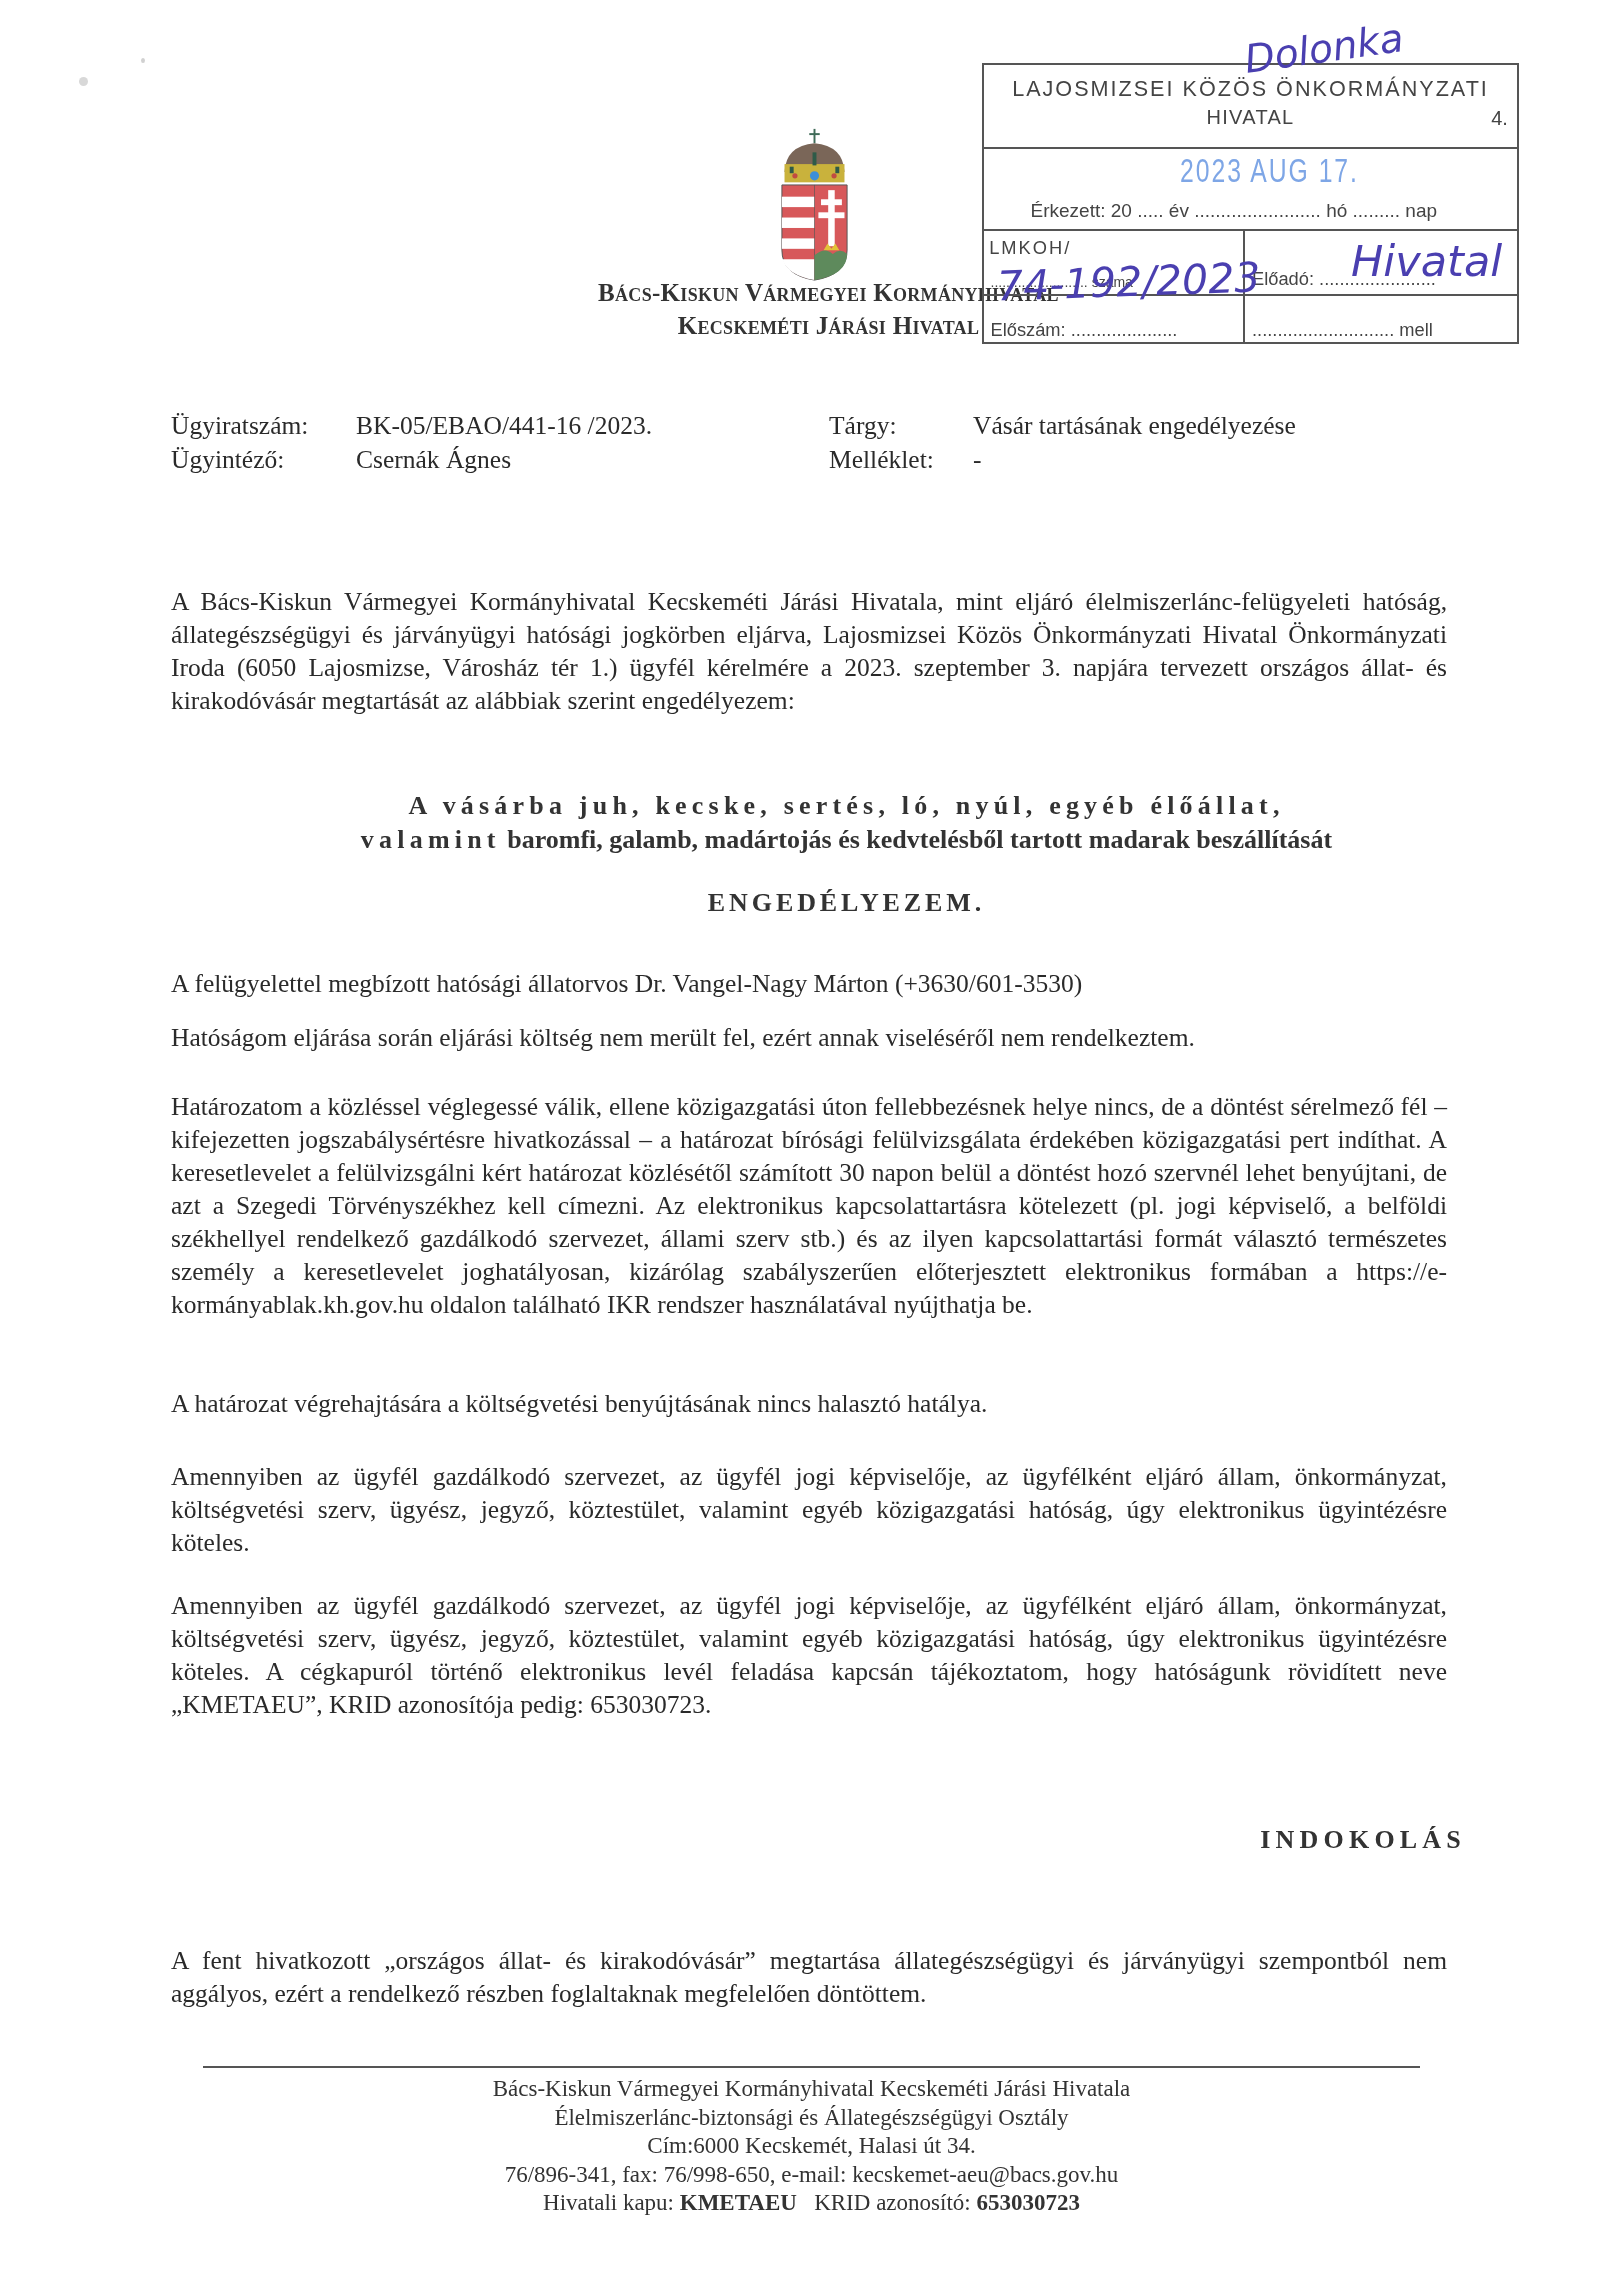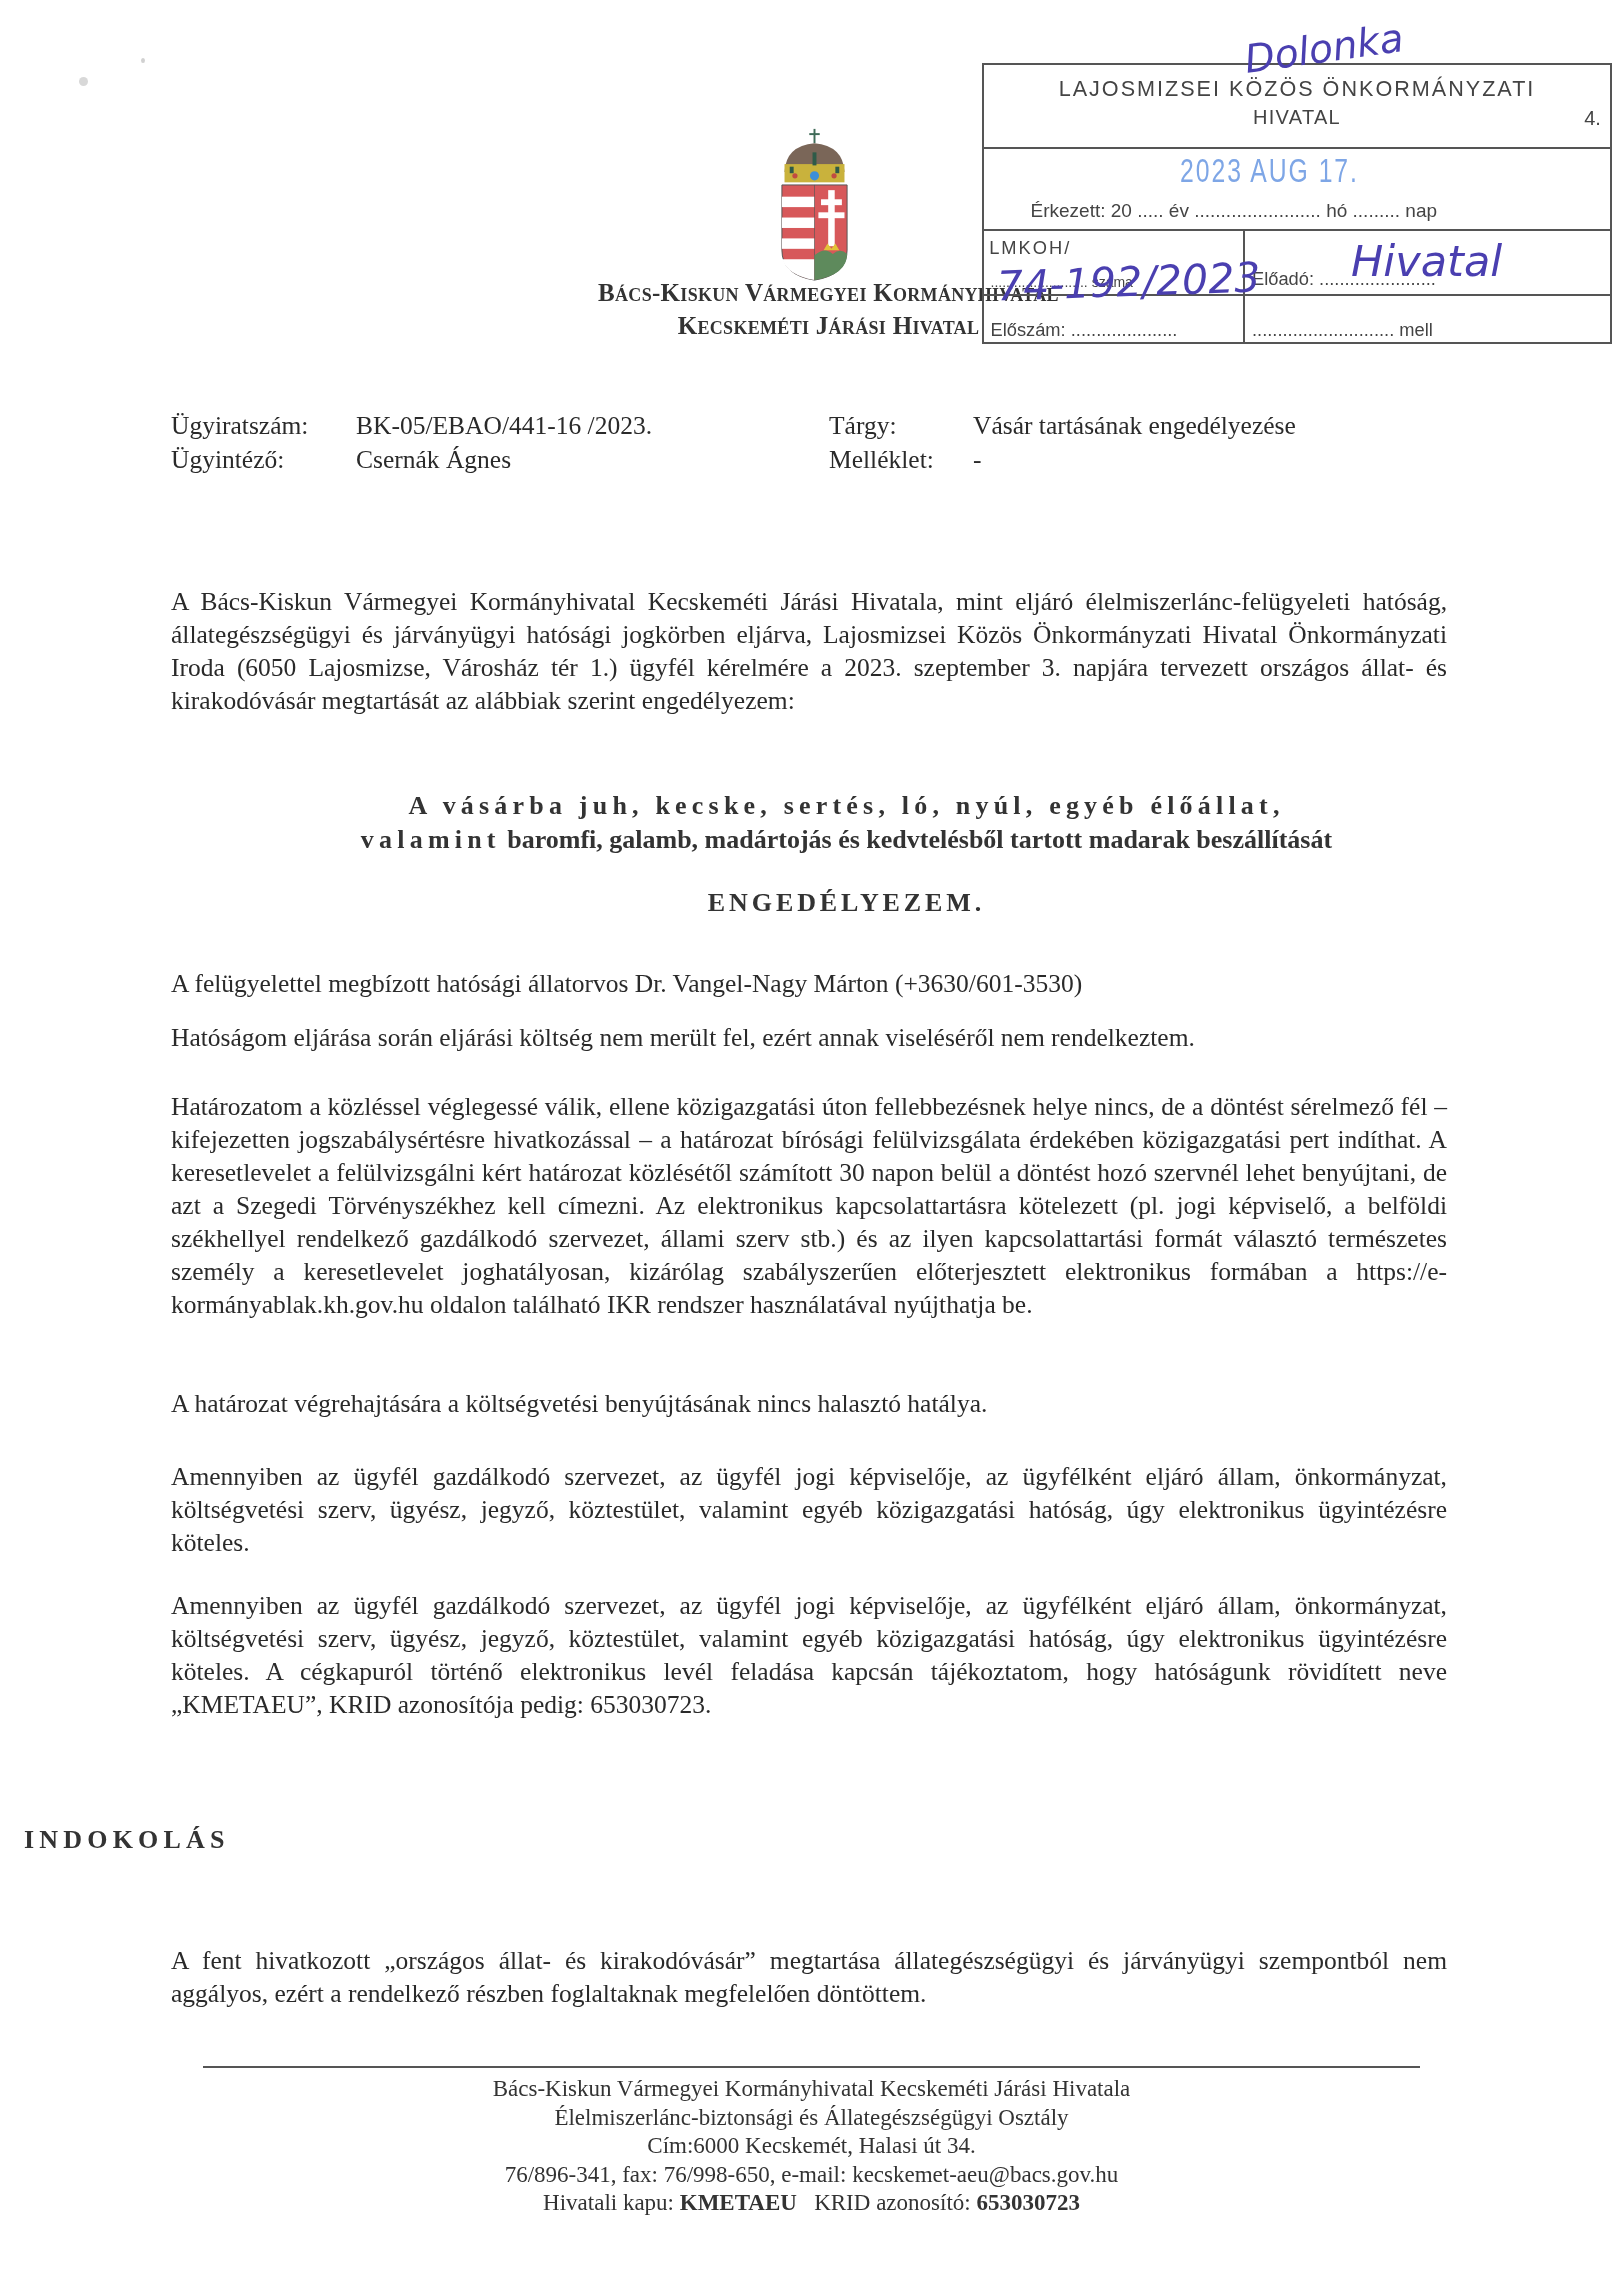--- a/index.html
+++ b/index.html
@@ -18,21 +18,21 @@
     .coat { left: 778px; top: 126px; width: 73px; height: 157px; }
 
     
     .lh { left: 0; width: 1623px; text-align: center; font-weight: bold; color: #333; font-size: 25px; letter-spacing: 0.3px; }
     .lh1 { top: 279px; padding-left: 98px; box-sizing: border-box; }
     .lh2 { top: 312px; padding-left: 164px; box-sizing: border-box; }
     .sc { font-variant: small-caps; padding-left: 34px; }
 
     
     .stamp {
-      left: 982px; top: 63px; width: 630px; height: 281px;
+      left: 982px; top: 63px; width: 537px; height: 281px;
       border: 2.6px solid #555; box-sizing: border-box;
       font-family: "Liberation Sans", "DejaVu Sans", sans-serif; color: #444;
       background: transparent;
     }
     .stamp .row { position: absolute; left: 0; right: 0; border-bottom: 2px solid #555; }
     .stamp .r1 { top: 0; height: 82px; }
     .stamp .r2 { top: 82px; height: 82px; }
     .stamp .r3 { top: 164px; height: 65px; }
     .stamp .r4 { top: 229px; height: 50px; border-bottom: none; }
     .stamp .vdiv { position: absolute; left: 259px; top: 164px; bottom: 0; border-left: 2px solid #555; }
@@ -67,21 +67,21 @@
     .d2 { top: 825px; }
     .d2 .sp { letter-spacing: 5.2px; }
     .d3 { top: 888px; letter-spacing: 3.9px; font-size: 26px; }
     .line { left: 171px; font-size: 25.5px; white-space: nowrap; }
     .l-vet { top: 969px; }
     .l-cost { top: 1023px; }
     .p-appeal { top: 1090px; }
     .l-halaszto { top: 1389px; }
     .p-amen1 { top: 1460px; }
     .p-amen2 { top: 1589px; }
-    .h-indok { left: 0; width: 1466px; text-align: left; top: 1825px; font-size: 26px; font-weight: bold; letter-spacing: 5.2px; color: #333; padding-left: 24px; }
+    .h-indok { left: 0; width: 1466px; text-align: right; top: 1825px; font-size: 26px; font-weight: bold; letter-spacing: 5.2px; color: #333; }
     .p-indok { top: 1944px; }
 
     
     .frule { left: 203px; top: 2066px; width: 1217px; height: 0; border-top: 2.6px solid #555; }
     .footer { left: 0; width: 1623px; text-align: center; font-size: 23px; line-height: 28.5px; top: 2075px; color: #333; }
     .footer b { font-weight: bold; }
   </style>
 </head>
 <body>
 

